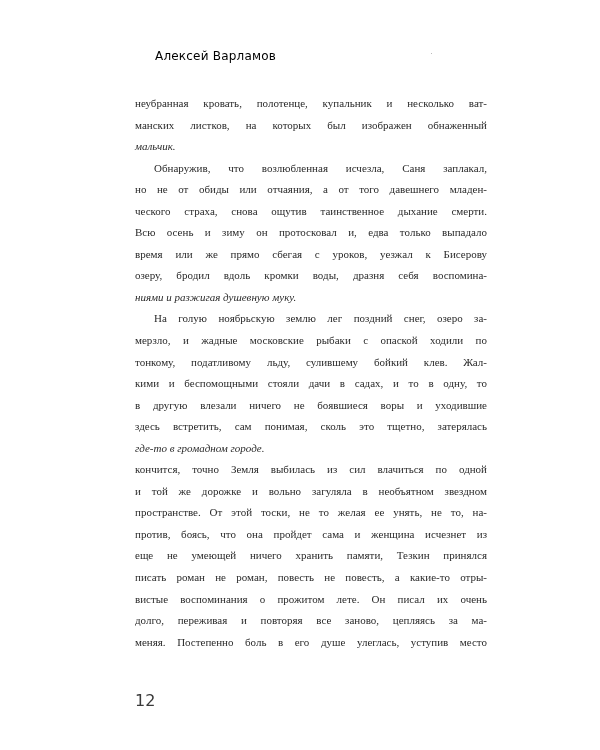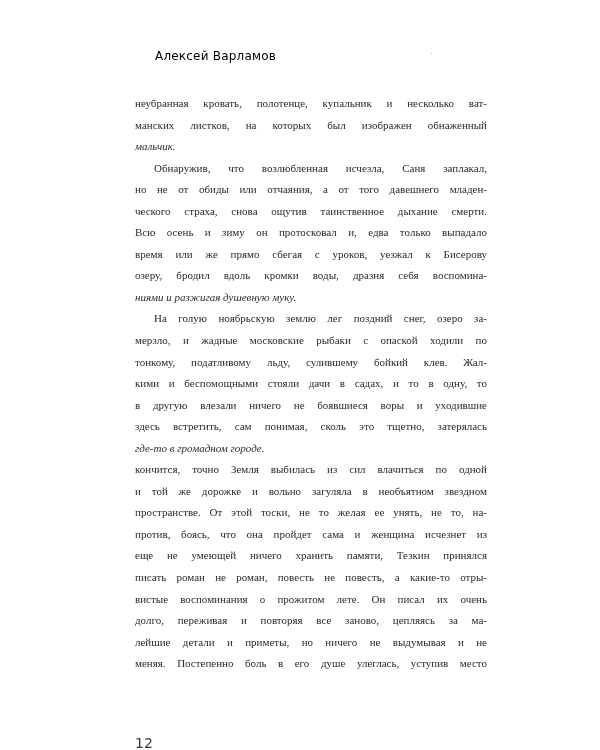--- a/index.html
+++ b/index.html
@@ -59,23 +59,22 @@
     font-style: italic;
   }
   .line.indent {
     padding-left: 19px;
   }
   .folio {
     position: absolute;
     left: 135px;
     top: 691px;
     font-family: "DejaVu Sans", "Liberation Sans", sans-serif;
-    font-size: 14px;
+    font-size: 16px;
     color: #3a3a3a;
-    margin-top: 44px;
   }
 </style>
 </head>
 <body>
 
 <div class="page">
   <div class="running-head">Алексей Варламов</div>
   <div class="speck"></div>
 
   <div class="body-text" id="body-text">
@@ -104,19 +103,18 @@
       </div>
       <div>
         <div class="line">кончится, точно Земля выбилась из сил влачиться по одной</div>
         <div class="line">и той же дорожке и вольно загуляла в необъятном звездном</div>
         <div class="line">пространстве. От этой тоски, не то желая ее унять, не то, на-</div>
         <div class="line">против, боясь, что она пройдет сама и женщина исчезнет из</div>
         <div class="line">еще не умеющей ничего хранить памяти, Тезкин принялся</div>
         <div class="line">писать роман не роман, повесть не повесть, а какие-то отры-</div>
         <div class="line">вистые воспоминания о прожитом лете. Он писал их очень</div>
         <div class="line">долго, переживая и повторяя все заново, цепляясь за ма-</div>
-        <div class="line">лейшие детали и приметы, но ничего не выдумывая и не</div>
         <div class="line">меняя. Постепенно боль в его душе улеглась, уступив место</div>
       </div>
     </div>
 
   <div class="folio">12</div>
 </div>
 
 </body></html>

